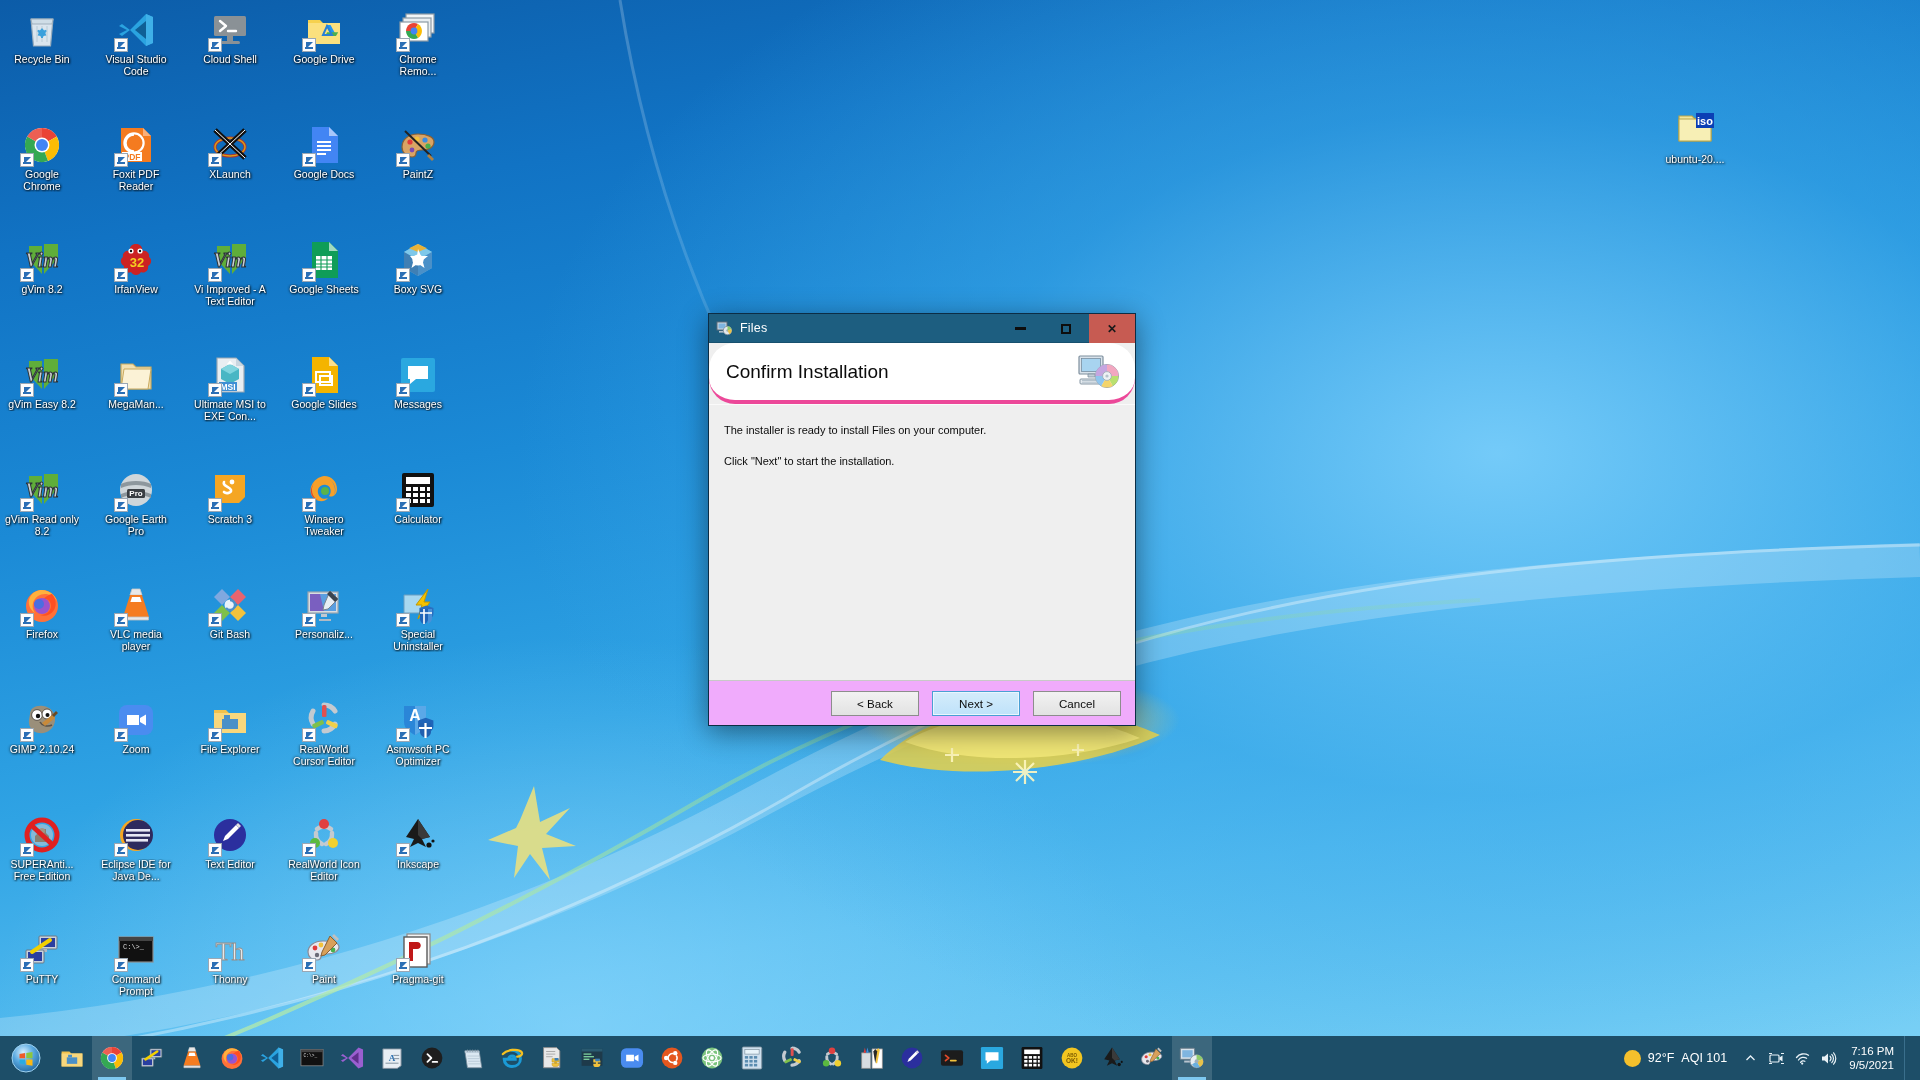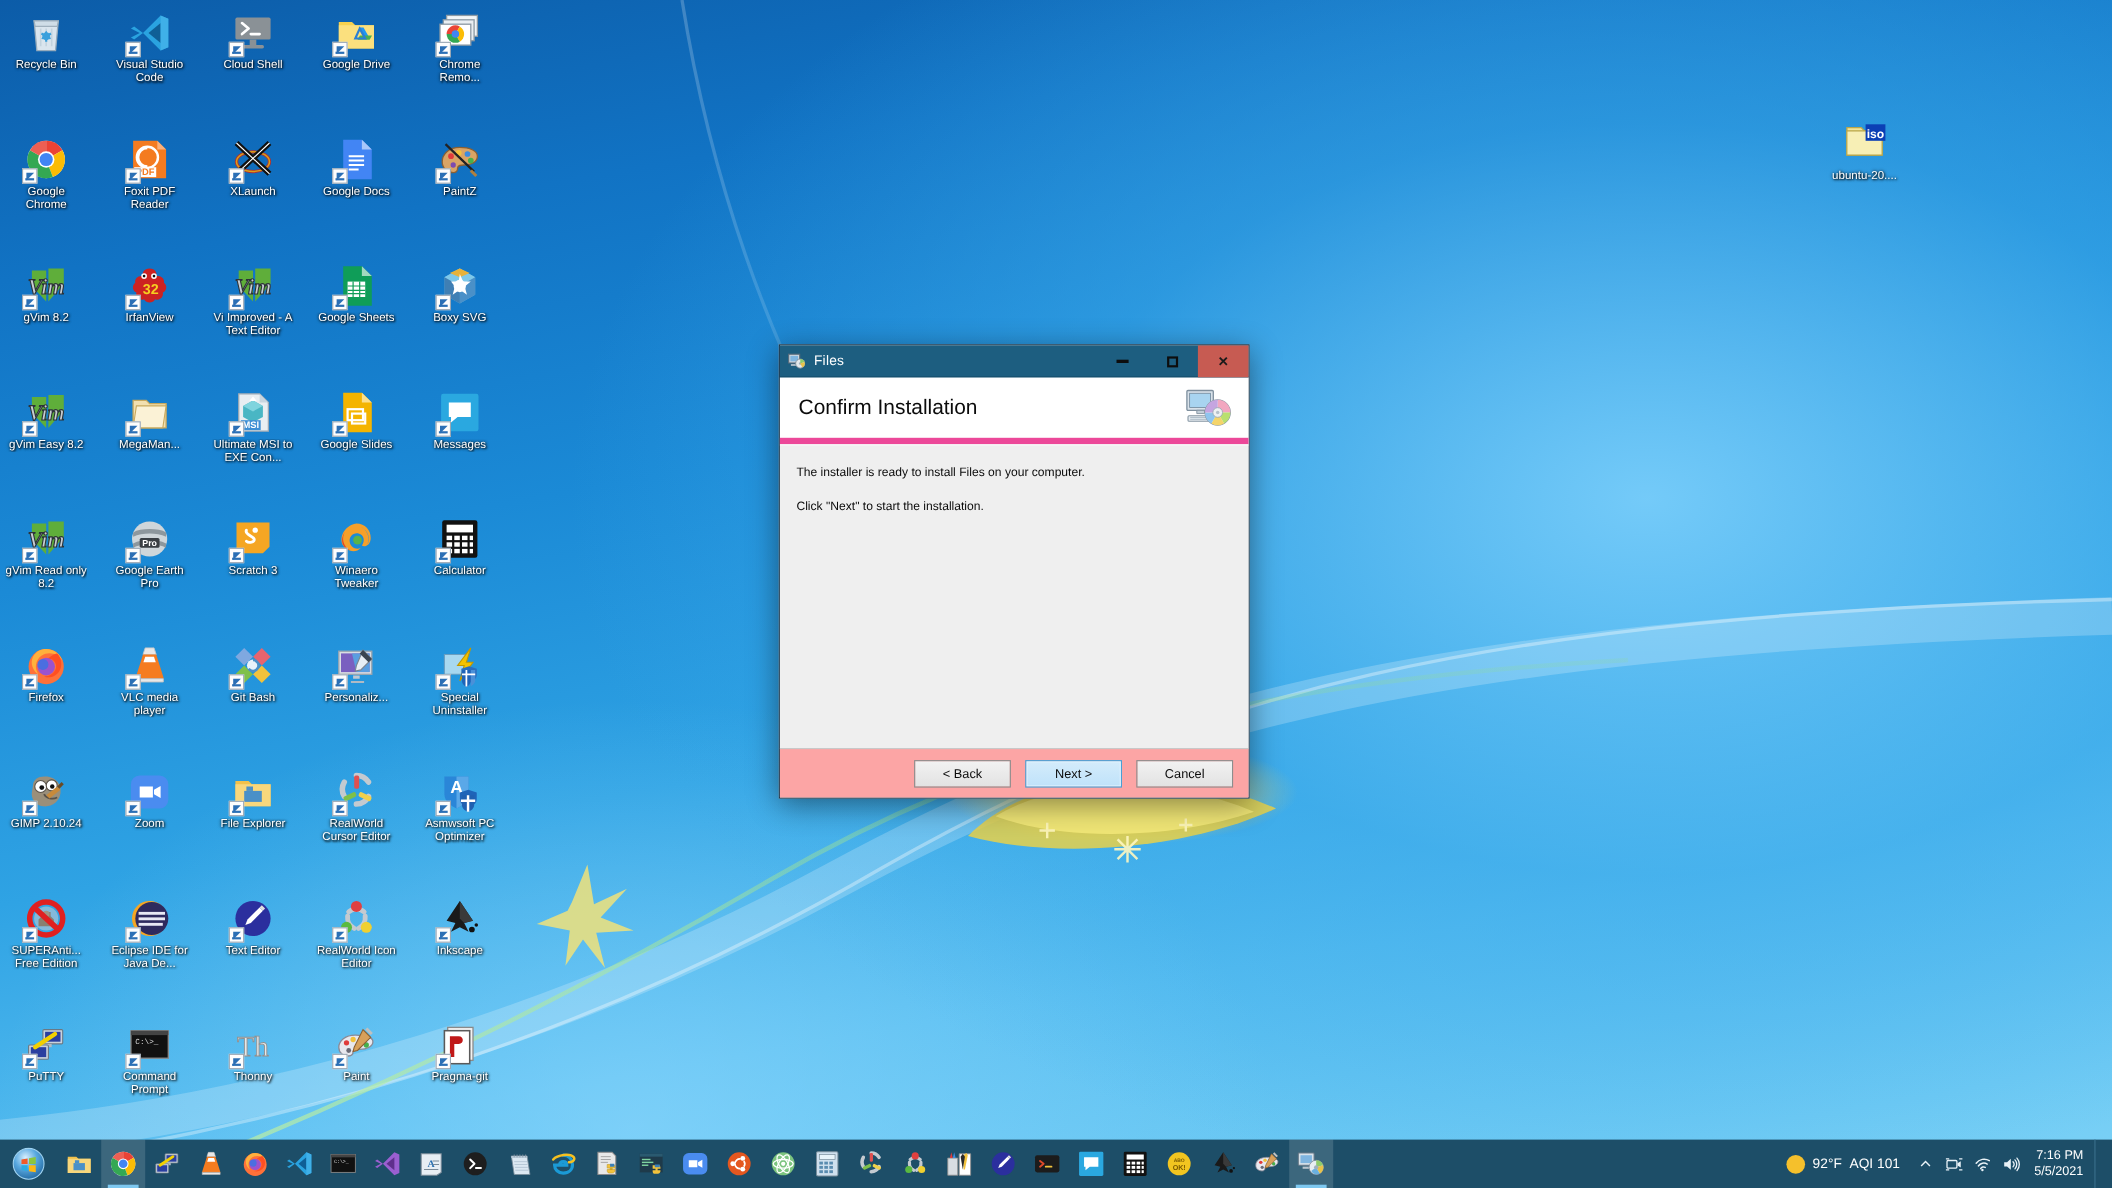--- a/index.html
+++ b/index.html
@@ -79,35 +79,36 @@
   .winbtn {
     width:46px; height:29px; display:flex; align-items:center; justify-content:center;
     color:#eef5f8; font-size:12px; cursor:default;
   }
   .winbtn.close { background:#c75b52; color:#1a1a1a; font-weight:bold; }
   .winbtn .bar { width:11px; height:3px; background:#0d0d0d; }
   .winbtn .sq { width:10px; height:10px; border:2.5px solid #0d0d0d; }
 
   #dlg-header {
     height:61px; background:#fff; flex:none;
-    border-bottom:6px solid #ec4899;
+    border-bottom:4px solid #ec4899;
     display:flex; align-items:center; justify-content:space-between;
     padding:0 14px 0 17px;
+    border-radius:26px;
   }
   #dlg-header .h-title { font-size:19px; color:#0b0b0b; }
   #dlg-header .h-icon { width:44px; height:38px; flex:none; }
 
   #dlg-body {
     flex:1; background:#efefef; padding:18px 15px 0 15px;
     border-top:1px solid #fafafa;
   }
   #dlg-body p { font-size:11px; color:#0b0b0b; margin-bottom:17px; line-height:14px; }
 
   #dlg-footer {
-    height:45px; flex:none; background:#fca5a5;
+    height:45px; flex:none; background:#f0abfc;
     border-top:1px solid #c8c8c8;
     display:flex; align-items:center; justify-content:flex-end;
     gap:13px; padding-right:14px;
   }
   .dbtn {
     width:88px; height:25px; font-size:11.6px; color:#0b0b0b;
     background:linear-gradient(#f2f2f2,#e2e2e2);
     border:1px solid #8d8d8d; cursor:default;
     display:flex; align-items:center; justify-content:center;
     font-family:"Liberation Sans", sans-serif;
@@ -1303,17 +1304,17 @@
         <path d="M2 5.5 h2.6 L8 2.5 v10 L4.6 9.5 H2 z" fill="#e9f2f7"></path>
         <g fill="none" stroke="#e9f2f7" stroke-width="1.2" stroke-linecap="round">
           <path d="M10 5.2 A3.4 3.4 0 0 1 10 9.8"></path>
           <path d="M11.8 3.4 A6 6 0 0 1 11.8 11.6"></path>
           <path d="M13.6 1.8 A8.6 8.6 0 0 1 13.6 13.2"></path>
         </g>
       </svg>
     </div>
     <div id="clock">
       <span>7:16 PM</span>
-      <span>5/5/2021</span>
+      <span>9/5/2021</span>
     </div>
     <div id="show-desktop"></div>
   </div>
 </div>
 
 </body></html>

